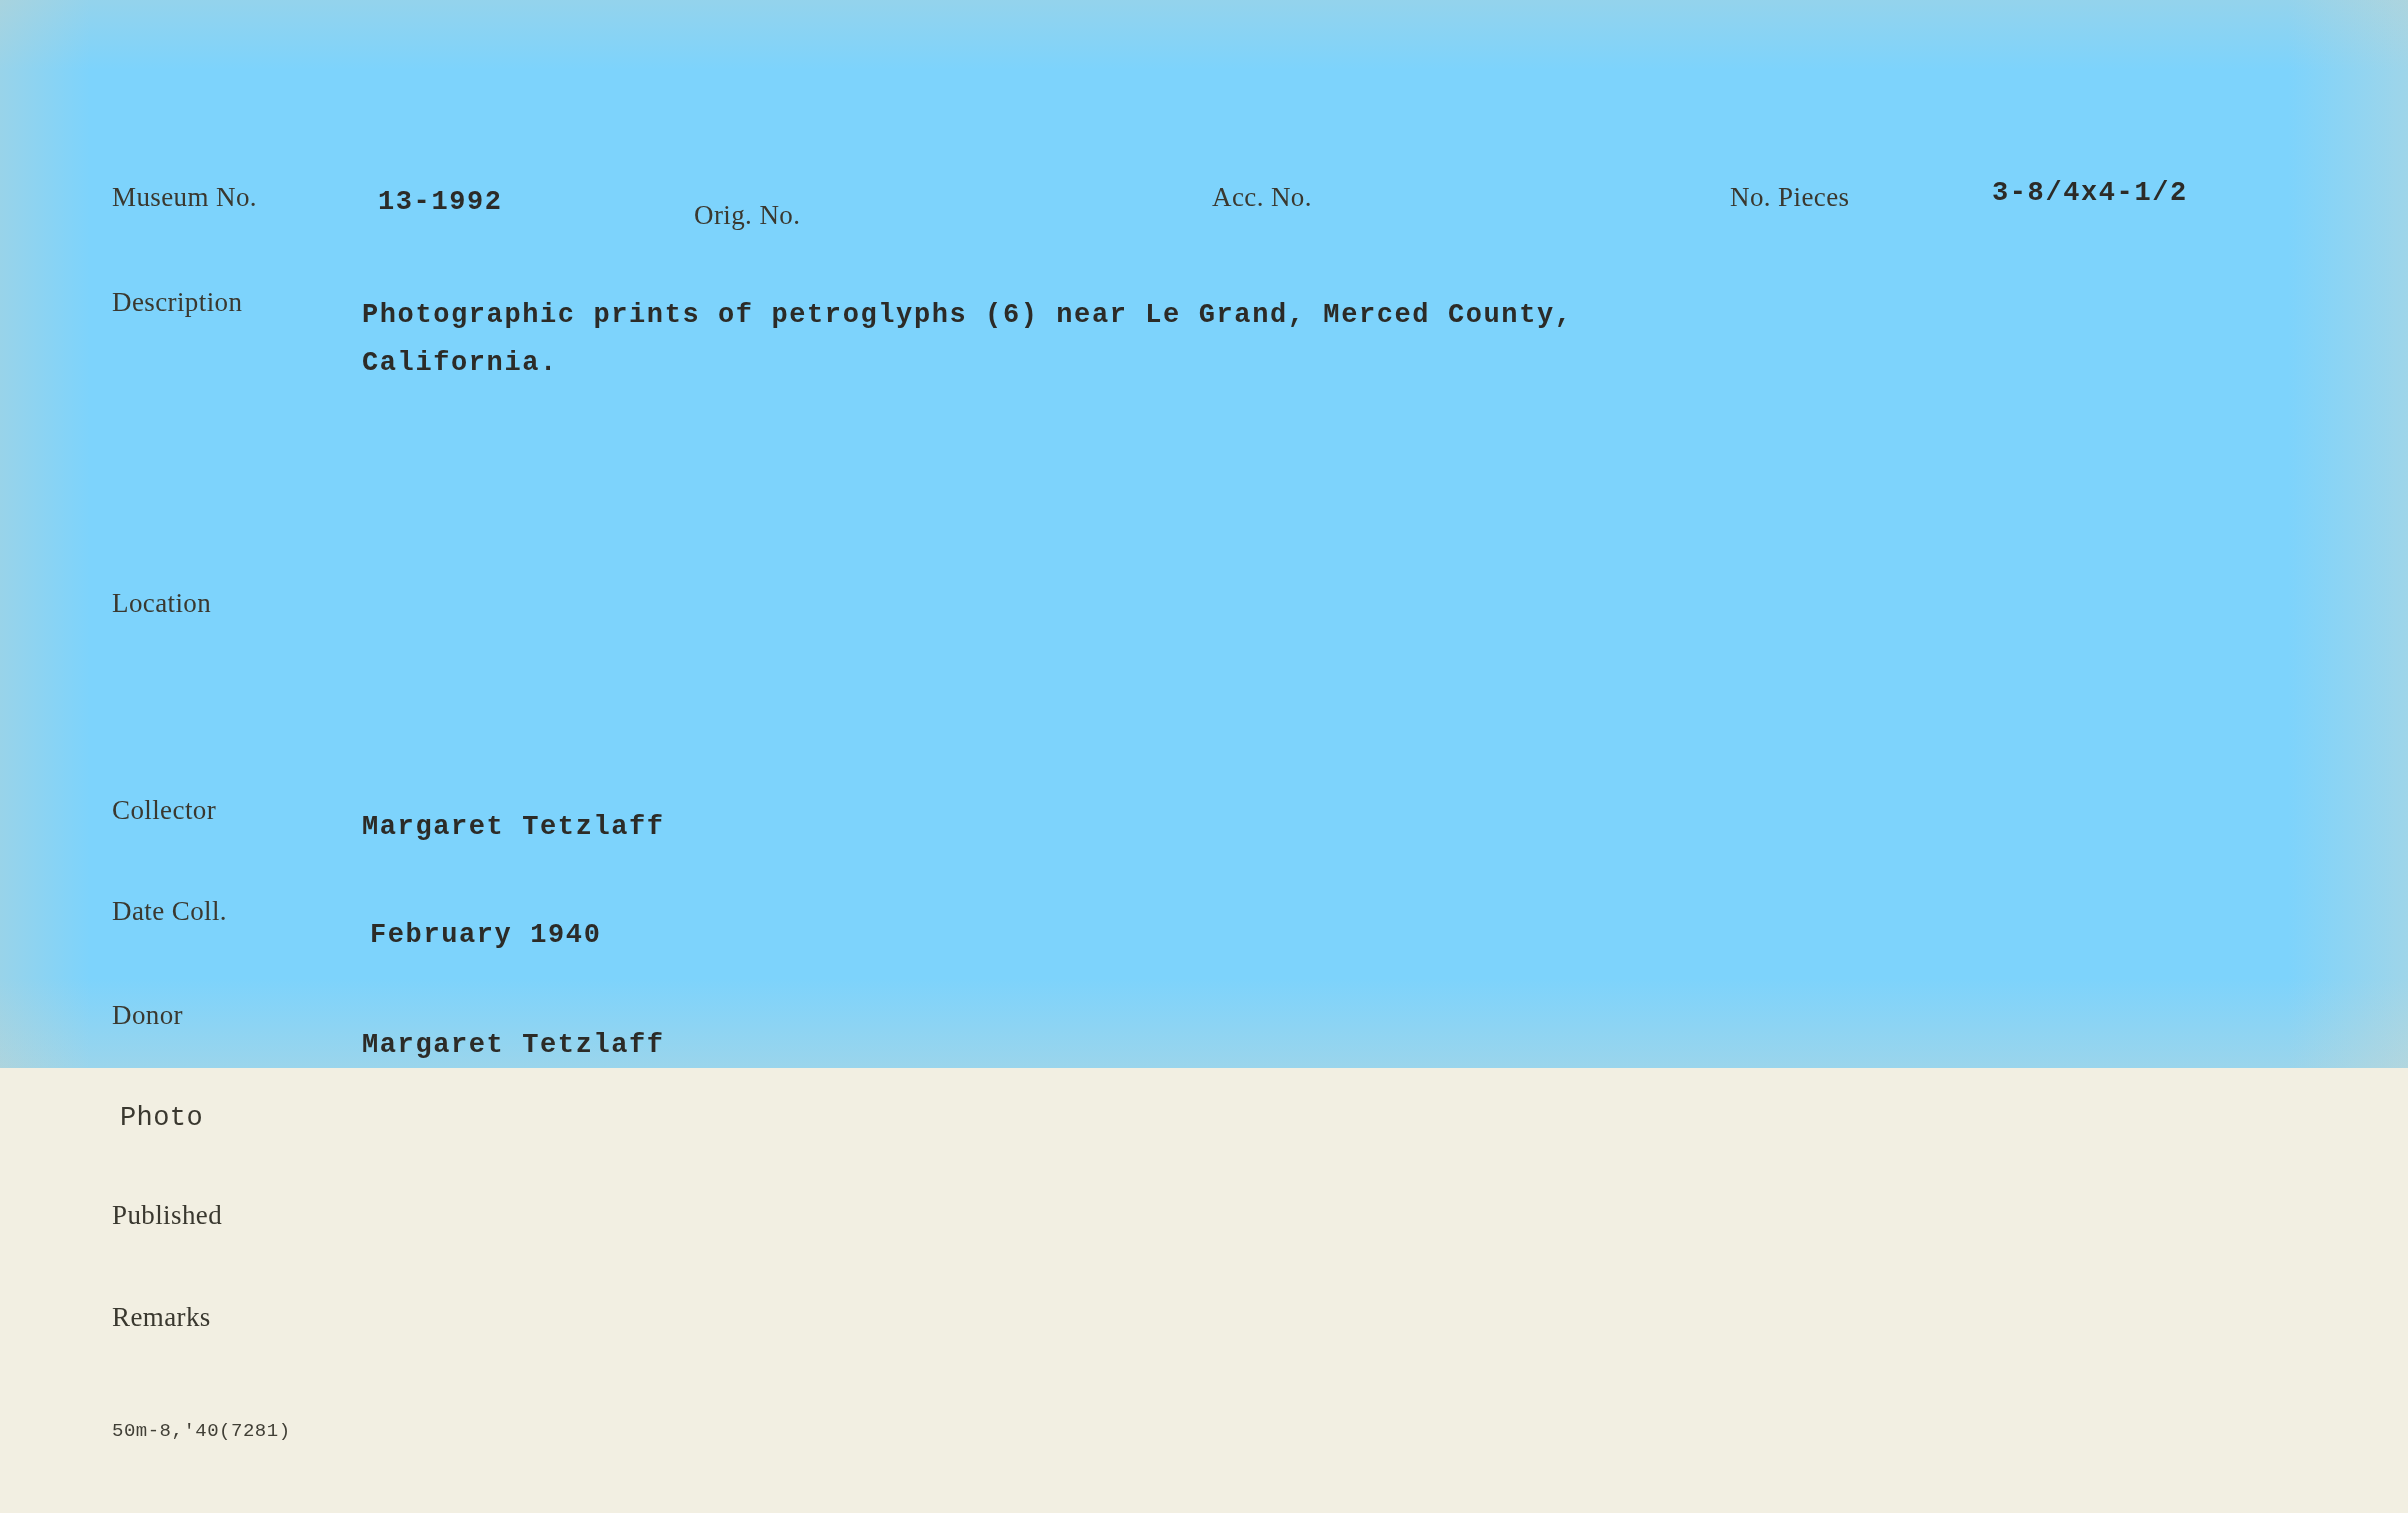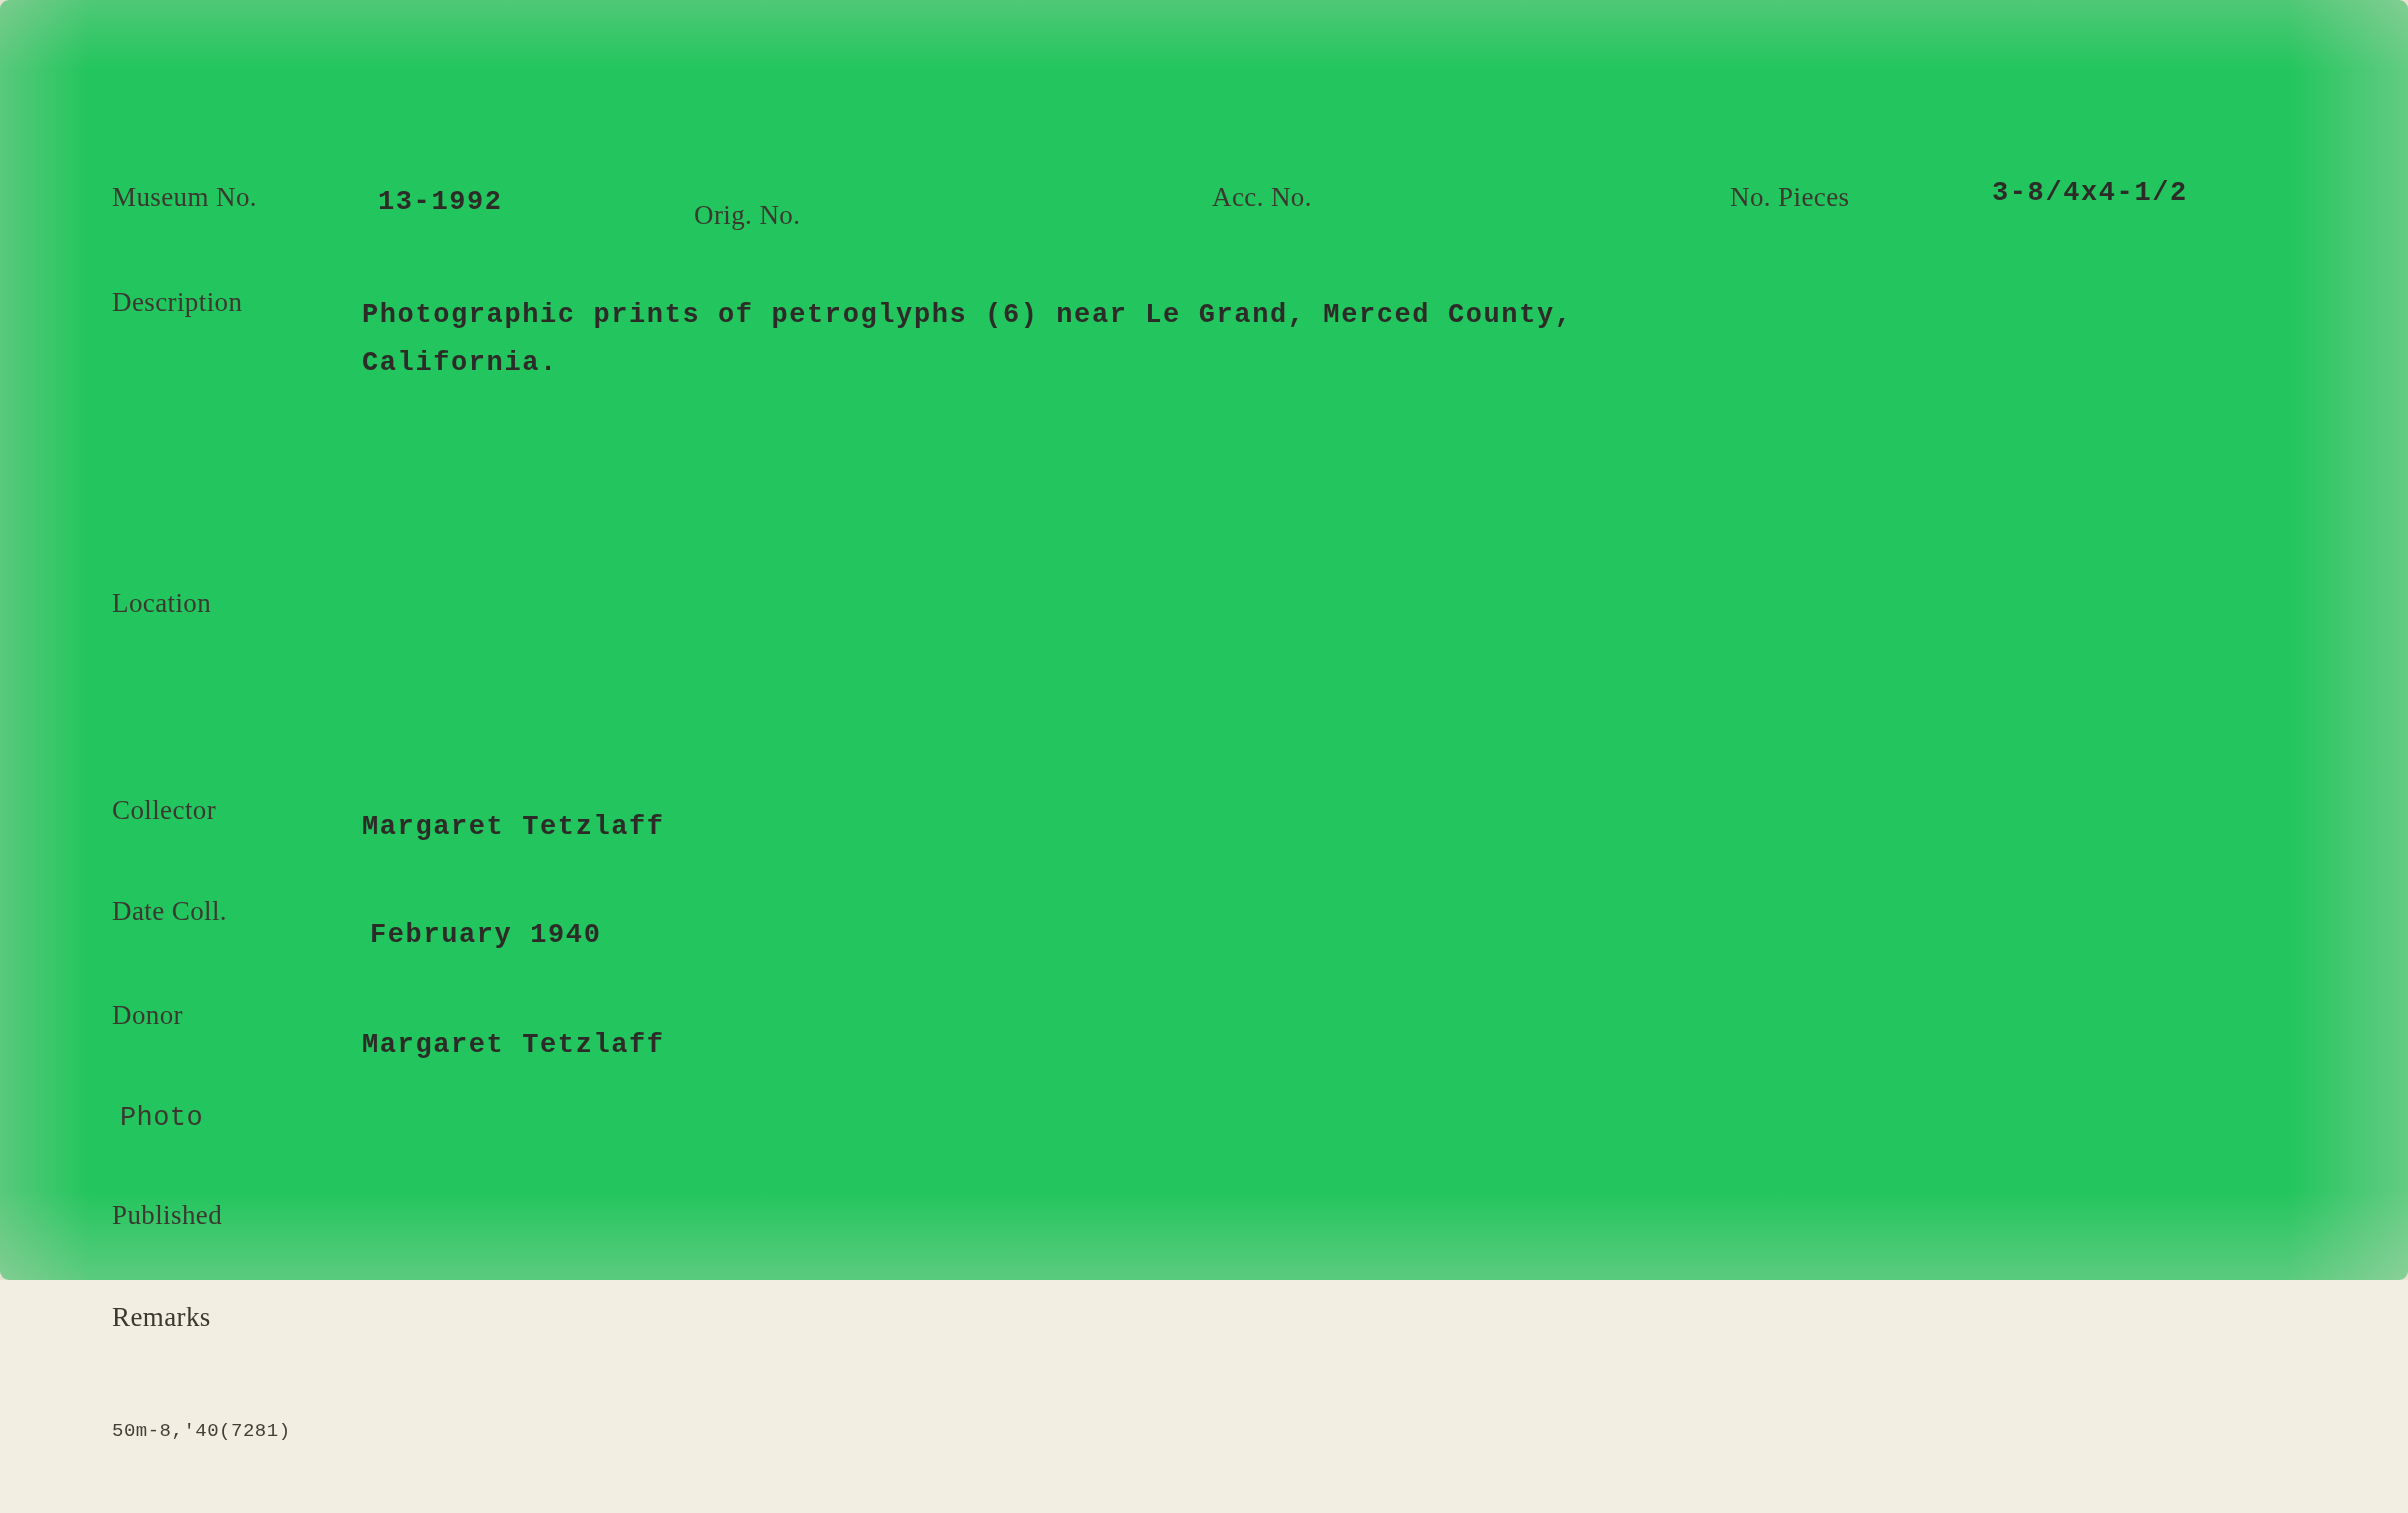--- a/index.html
+++ b/index.html
@@ -9,24 +9,23 @@
   body {
     width: 2408px;
     height: 1513px;
     background: #f2efe2;
     font-family: "Liberation Serif", serif;
     overflow: hidden;
   }
   .card {
     position: relative;
     width: 2408px;
-    height: 1280px;
-    background: #22c55e;
+    height: 1068px;
+    background: #7dd3fc;
     box-sizing: border-box;
-    border-radius: 9px;
   }
   
   .paper-tint {
     position: absolute;
     inset: 0;
     background:
       linear-gradient(90deg, rgba(216,211,190,0.30) 0px, rgba(242,239,226,0) 90px),
       linear-gradient(180deg, rgba(216,211,190,0.25) 0px, rgba(242,239,226,0) 70px),
       linear-gradient(270deg, rgba(222,217,198,0.35) 0px, rgba(242,239,226,0) 120px),
       linear-gradient(0deg, rgba(222,217,198,0.30) 0px, rgba(242,239,226,0) 90px);

